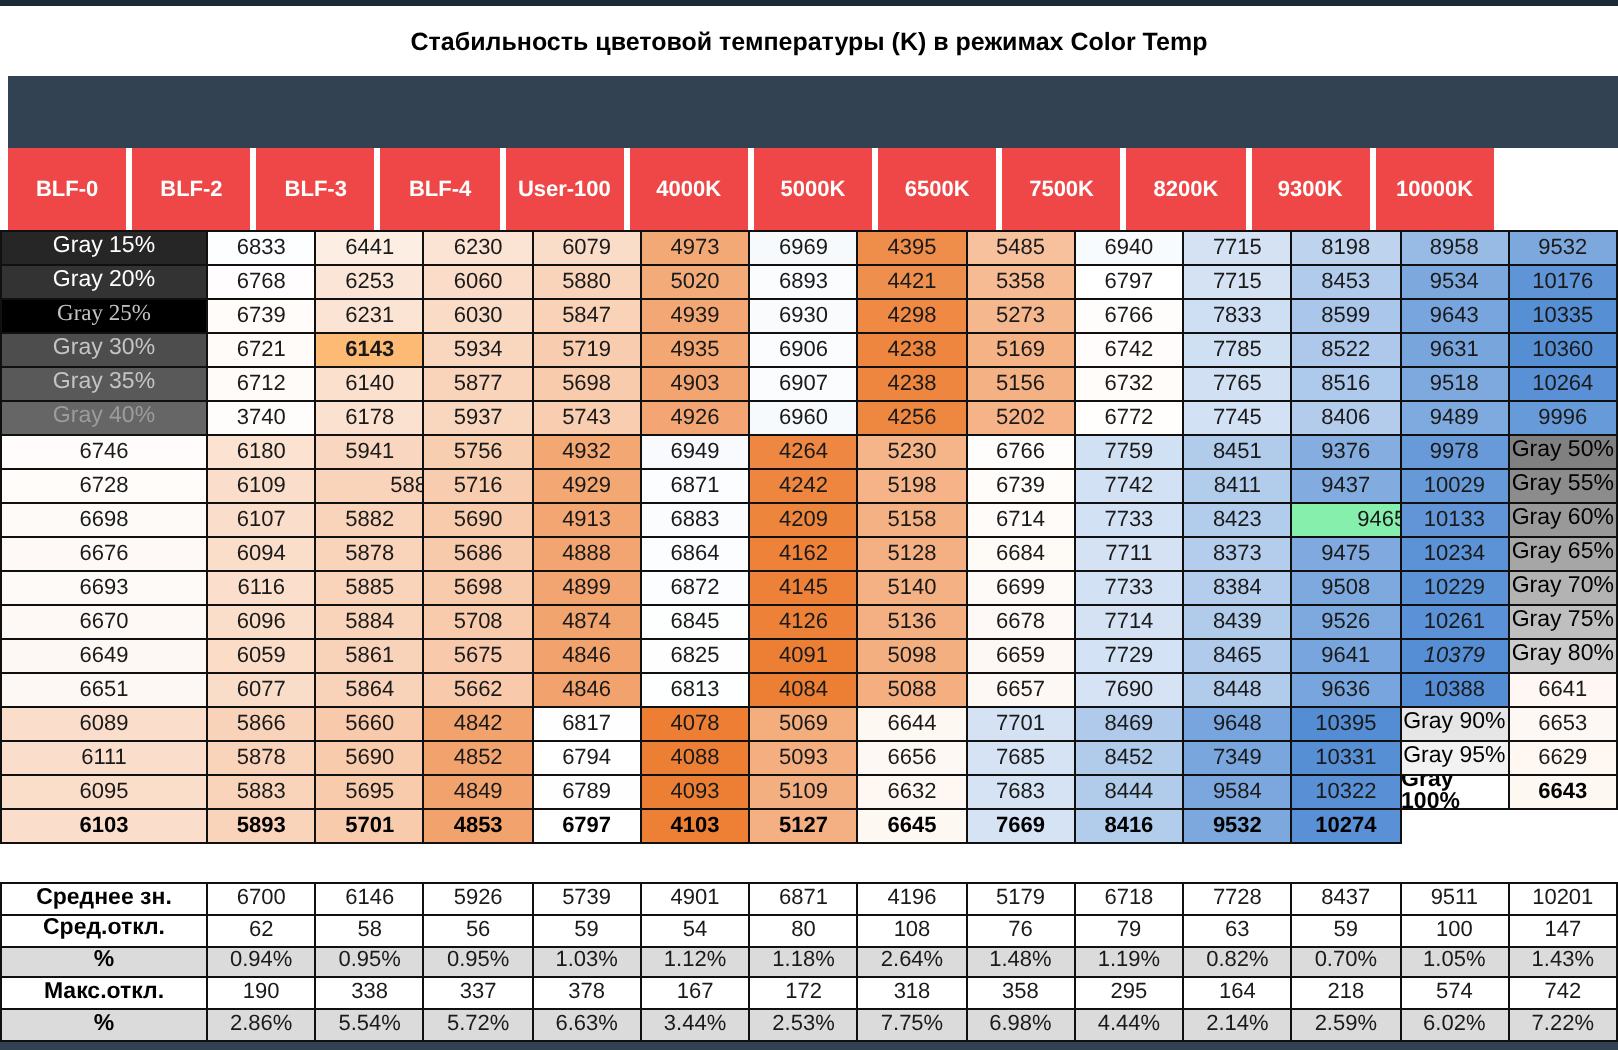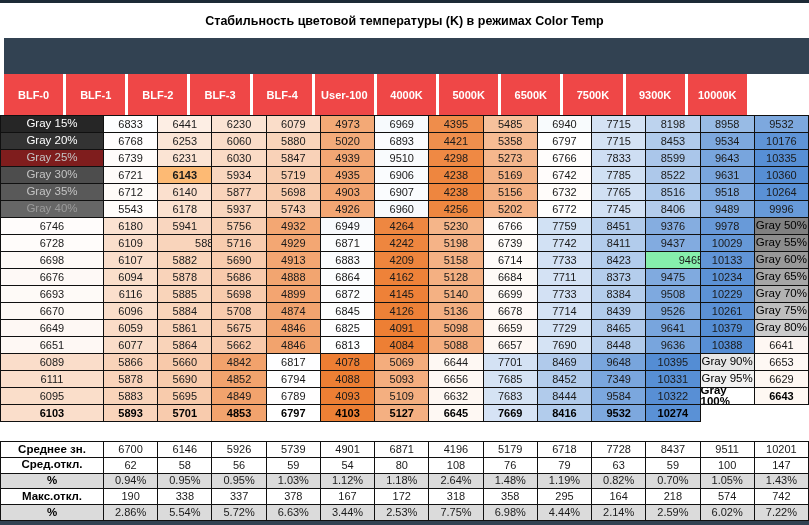--- a/index.html
+++ b/index.html
@@ -71,29 +71,29 @@
   <div id="title-bar">
     <span class="t">Стабильность цветовой температуры (K) в режимах Color Temp</span>
   </div>
 
   <div id="table-header">
     <div id="header-gap"></div>
     <div id="header-right">
       <div id="header-navy-top"></div>
       <div id="header-cols">
           <div class="col-head">BLF-0</div>
-          <div class="col-head">BLF-1</div>
           <div class="col-head">BLF-2</div>
           <div class="col-head">BLF-3</div>
           <div class="col-head">BLF-4</div>
           <div class="col-head">User-100</div>
           <div class="col-head">4000K</div>
           <div class="col-head">5000K</div>
           <div class="col-head">6500K</div>
           <div class="col-head">7500K</div>
+          <div class="col-head">8200K</div>
           <div class="col-head">9300K</div>
           <div class="col-head">10000K</div>
         </div>
     </div>
   </div>
 
   <div id="data-grid">
       <div class="cell label-cell" style="background: rgb(38, 38, 38); color: rgb(255, 255, 255);">Gray 15%</div>
       <div class="cell data-cell" style="background: rgb(253, 254, 255);">6833</div>
       <div class="cell data-cell" style="background: rgb(253, 238, 228);">6441</div>
@@ -115,27 +115,27 @@
       <div class="cell data-cell" style="background: rgb(249, 212, 186);">5880</div>
       <div class="cell data-cell" style="background: rgb(243, 171, 122);">5020</div>
       <div class="cell data-cell" style="background: rgb(251, 252, 254);">6893</div>
       <div class="cell data-cell" style="background: rgb(239, 143, 77);">4421</div>
       <div class="cell data-cell" style="background: rgb(246, 187, 147);">5358</div>
       <div class="cell data-cell" style="background: rgb(255, 255, 255);">6797</div>
       <div class="cell data-cell" style="background: rgb(212, 226, 244);">7715</div>
       <div class="cell data-cell" style="background: rgb(176, 203, 235);">8453</div>
       <div class="cell data-cell" style="background: rgb(125, 168, 222);">9534</div>
       <div class="cell data-cell" style="background: rgb(95, 148, 215);">10176</div>
-      <div class="cell label-cell" style="background: #7f1d1d; color: rgb(196, 196, 196);">Gray 25%</div>
+      <div class="cell label-cell" style="background: #000000; color: rgb(196, 196, 196); font-family: Liberation Serif, serif;">Gray 25%</div>
       <div class="cell data-cell" style="background: rgb(255, 252, 250);">6739</div>
       <div class="cell data-cell" style="background: rgb(251, 228, 212);">6231</div>
       <div class="cell data-cell" style="background: rgb(250, 219, 197);">6030</div>
       <div class="cell data-cell" style="background: rgb(249, 210, 184);">5847</div>
       <div class="cell data-cell" style="background: rgb(243, 167, 116);">4939</div>
-      <div class="cell data-cell" style="background: rgb(249, 251, 253);">9510</div>
+      <div class="cell data-cell" style="background: rgb(249, 251, 253);">6930</div>
       <div class="cell data-cell" style="background: rgb(239, 137, 68);">4298</div>
       <div class="cell data-cell" style="background: rgb(245, 183, 141);">5273</div>
       <div class="cell data-cell" style="background: rgb(255, 253, 252);">6766</div>
       <div class="cell data-cell" style="background: rgb(206, 222, 243);">7833</div>
       <div class="cell data-cell" style="background: rgb(170, 198, 234);">8599</div>
       <div class="cell data-cell" style="background: rgb(120, 165, 221);">9643</div>
       <div class="cell data-cell" style="background: rgb(87, 143, 213);">10335</div>
       <div class="cell label-cell" style="background: rgb(77, 77, 77); color: rgb(196, 196, 196);">Gray 30%</div>
       <div class="cell data-cell" style="background: rgb(254, 251, 249);">6721</div>
       <div class="cell data-cell" style="background: #fdba74; font-weight: bold;">6143</div>
@@ -158,21 +158,21 @@
       <div class="cell data-cell" style="background: rgb(243, 165, 113);">4903</div>
       <div class="cell data-cell" style="background: rgb(250, 252, 254);">6907</div>
       <div class="cell data-cell" style="background: rgb(238, 134, 63);">4238</div>
       <div class="cell data-cell" style="background: rgb(244, 177, 132);">5156</div>
       <div class="cell data-cell" style="background: rgb(255, 252, 250);">6732</div>
       <div class="cell data-cell" style="background: rgb(209, 224, 243);">7765</div>
       <div class="cell data-cell" style="background: rgb(173, 201, 235);">8516</div>
       <div class="cell data-cell" style="background: rgb(126, 169, 223);">9518</div>
       <div class="cell data-cell" style="background: rgb(90, 145, 214);">10264</div>
       <div class="cell label-cell" style="background: rgb(102, 102, 102); color: rgb(156, 156, 156);">Gray 40%</div>
-      <div class="cell data-cell" style="background: rgb(255, 253, 251);">5543</div>
+      <div class="cell data-cell" style="background: rgb(255, 253, 251);">3740</div>
       <div class="cell data-cell" style="background: rgb(251, 226, 208);">6178</div>
       <div class="cell data-cell" style="background: rgb(249, 214, 190);">5937</div>
       <div class="cell data-cell" style="background: rgb(248, 205, 176);">5743</div>
       <div class="cell data-cell" style="background: rgb(243, 166, 115);">4926</div>
       <div class="cell data-cell" style="background: rgb(247, 250, 253);">6960</div>
       <div class="cell data-cell" style="background: rgb(238, 135, 64);">4256</div>
       <div class="cell data-cell" style="background: rgb(245, 179, 135);">5202</div>
       <div class="cell data-cell" style="background: rgb(255, 254, 253);">6772</div>
       <div class="cell data-cell" style="background: rgb(210, 225, 244);">7745</div>
       <div class="cell data-cell" style="background: rgb(179, 204, 236);">8406</div>
@@ -267,21 +267,21 @@
       <div class="cell data-cell" style="background: rgb(249, 211, 185);">5861</div>
       <div class="cell data-cell" style="background: rgb(248, 202, 171);">5675</div>
       <div class="cell data-cell" style="background: rgb(242, 163, 109);">4846</div>
       <div class="cell data-cell" style="background: rgb(254, 254, 255);">6825</div>
       <div class="cell data-cell" style="background: rgb(237, 127, 52);">4091</div>
       <div class="cell data-cell" style="background: rgb(244, 175, 128);">5098</div>
       <div class="cell data-cell" style="background: rgb(254, 248, 244);">6659</div>
       <div class="cell data-cell" style="background: rgb(211, 226, 244);">7729</div>
       <div class="cell data-cell" style="background: rgb(176, 202, 235);">8465</div>
       <div class="cell data-cell" style="background: rgb(120, 165, 221);">9641</div>
-      <div class="cell data-cell" style="background: rgb(85, 142, 212);">10379</div>
+      <div class="cell data-cell" style="background: rgb(85, 142, 212); font-style: italic;">10379</div>
       <div class="cell label-cell" style="background: rgb(204, 204, 204); color: rgb(0, 0, 0);">Gray 80%</div>
       <div class="cell data-cell" style="background: rgb(254, 248, 244);">6651</div>
       <div class="cell data-cell" style="background: rgb(250, 221, 201);">6077</div>
       <div class="cell data-cell" style="background: rgb(249, 211, 185);">5864</div>
       <div class="cell data-cell" style="background: rgb(248, 201, 170);">5662</div>
       <div class="cell data-cell" style="background: rgb(242, 163, 109);">4846</div>
       <div class="cell data-cell" style="background: rgb(254, 255, 255);">6813</div>
       <div class="cell data-cell" style="background: rgb(237, 127, 52);">4084</div>
       <div class="cell data-cell" style="background: rgb(244, 174, 127);">5088</div>
       <div class="cell data-cell" style="background: rgb(254, 248, 244);">6657</div>

